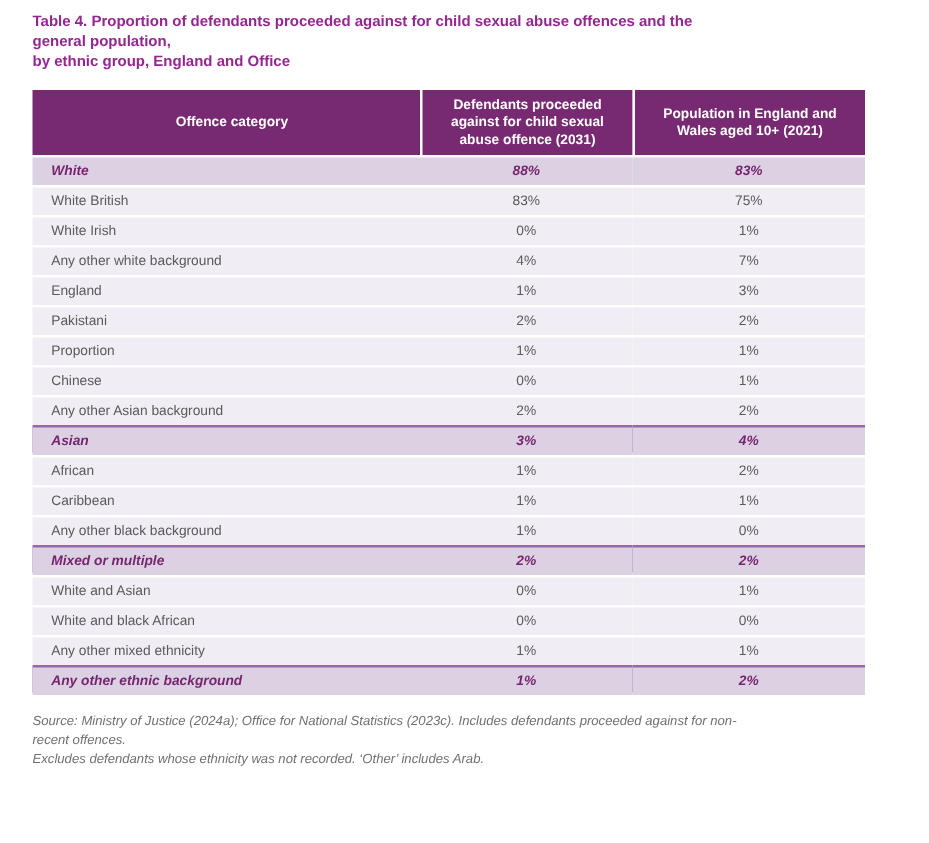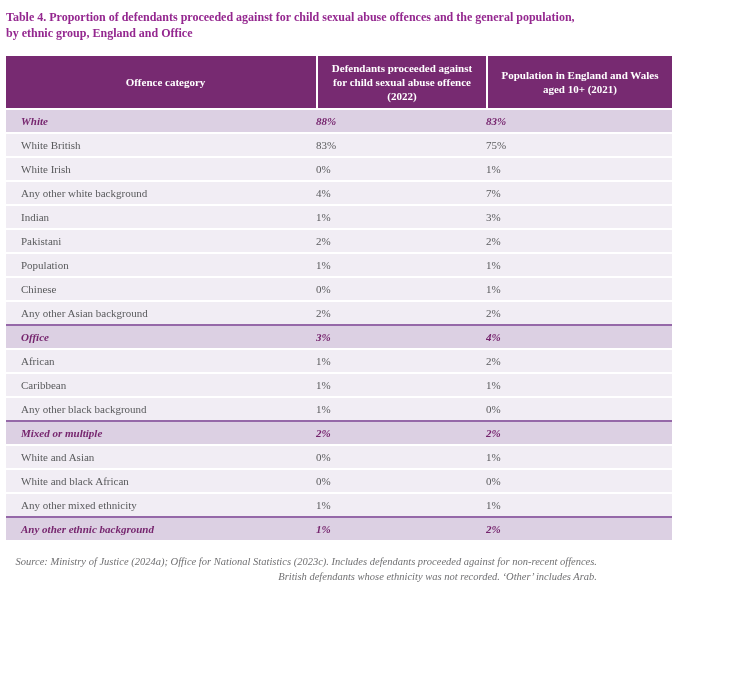--- a/index.html
+++ b/index.html
@@ -5,25 +5,24 @@
   html, body {
     margin: 0;
     padding: 0;
     background: #ffffff;
     width: 743px;
     height: 674px;
     overflow: hidden;
     font-family: "Liberation Sans", sans-serif;
   }
   .page {
-    padding: 9px 14px 0 6px;
+    padding: 9px 14px 0 26px;
     box-sizing: border-box;
     width: 611px;
     height: 674px;
-    font-family: Liberation Serif, serif;
   }
   .title {
     color: var(--title_text, #94278F);
     font-size: 12px;
     font-weight: bold;
     line-height: 16px;
     margin: 0 0 13px 0;
   }
   .title span { display: block; }
 
@@ -57,41 +56,40 @@
     color: var(--body_text, #595A5C);
     font-size: 11px;
     line-height: 13px;
     padding: 5px 0 4px 15px;
     box-sizing: border-box;
     text-align: left;
     white-space: nowrap;
     overflow: hidden;
   }
   tbody td.val {
-    text-align: left;
+    text-align: center;
     padding-left: 0;
     padding-right: 0;
   }
   tr.group-row td {
     background: var(--group_bg, #DCD0E3);
     color: var(--group_text, #76256E);
     font-weight: bold;
     font-style: italic;
     margin-left: 12px;
   }
   tr.group-row.bordered td {
     box-shadow: 0 -2px 0 var(--separator, #9568A8);
   }
   .source {
     color: var(--source_text, #707072);
     font-style: italic;
     font-size: 10.5px;
     line-height: 15px;
     margin: 12px 0 0 0;
-    text-align: right;
   }
   .source span { display: block; }
 </style>
 </head>
 <body>
 
 <div class="page">
 
   <h2 class="title">
     <span>Table 4. Proportion of defendants proceeded against for child sexual abuse offences and the general population,</span>
@@ -100,21 +98,21 @@
 
   <table class="data-table">
     <colgroup>
       <col style="width:310px">
       <col style="width:170px">
       <col style="width:186px">
     </colgroup>
     <thead>
       <tr>
         <th class="cat-head">Offence category</th>
-        <th class="val-head">Defendants proceeded against for child sexual abuse offence (2022)</th>
+        <th class="val-head">Defendants proceeded against for child sexual abuse offence (2031)</th>
         <th class="val-head">Population in England and Wales aged 10+ (2021)</th>
       </tr>
     </thead>
     <tbody id="table-body">
         <tr class="group-row">
           <td>White</td>
           <td class="val">88%</td>
           <td class="val">83%</td>
         </tr>
         <tr class="sub-row">
@@ -126,46 +124,46 @@
           <td>White Irish</td>
           <td class="val">0%</td>
           <td class="val">1%</td>
         </tr>
         <tr class="sub-row">
           <td>Any other white background</td>
           <td class="val">4%</td>
           <td class="val">7%</td>
         </tr>
         <tr class="sub-row">
-          <td>Indian</td>
+          <td>England</td>
           <td class="val">1%</td>
           <td class="val">3%</td>
         </tr>
         <tr class="sub-row">
           <td>Pakistani</td>
           <td class="val">2%</td>
           <td class="val">2%</td>
         </tr>
         <tr class="sub-row">
-          <td>Population</td>
+          <td>Proportion</td>
           <td class="val">1%</td>
           <td class="val">1%</td>
         </tr>
         <tr class="sub-row">
           <td>Chinese</td>
           <td class="val">0%</td>
           <td class="val">1%</td>
         </tr>
         <tr class="sub-row">
           <td>Any other Asian background</td>
           <td class="val">2%</td>
           <td class="val">2%</td>
         </tr>
         <tr class="group-row bordered">
-          <td>Office</td>
+          <td>Asian</td>
           <td class="val">3%</td>
           <td class="val">4%</td>
         </tr>
         <tr class="sub-row">
           <td>African</td>
           <td class="val">1%</td>
           <td class="val">2%</td>
         </tr>
         <tr class="sub-row">
           <td>Caribbean</td>
@@ -200,16 +198,16 @@
         <tr class="group-row bordered">
           <td>Any other ethnic background</td>
           <td class="val">1%</td>
           <td class="val">2%</td>
         </tr>
       </tbody>
   </table>
 
   <p class="source">
     <span>Source: Ministry of Justice (2024a); Office for National Statistics (2023c). Includes defendants proceeded against for non-recent offences.</span>
-    <span>British defendants whose ethnicity was not recorded. ‘Other’ includes Arab.</span>
+    <span>Excludes defendants whose ethnicity was not recorded. ‘Other’ includes Arab.</span>
   </p>
 
 </div>
 
 </body></html>

